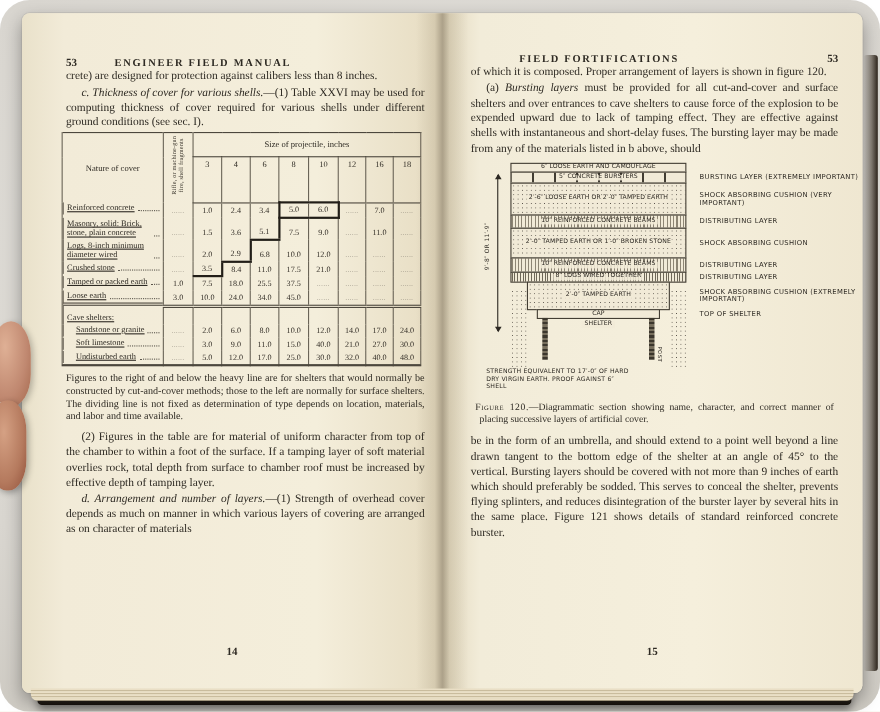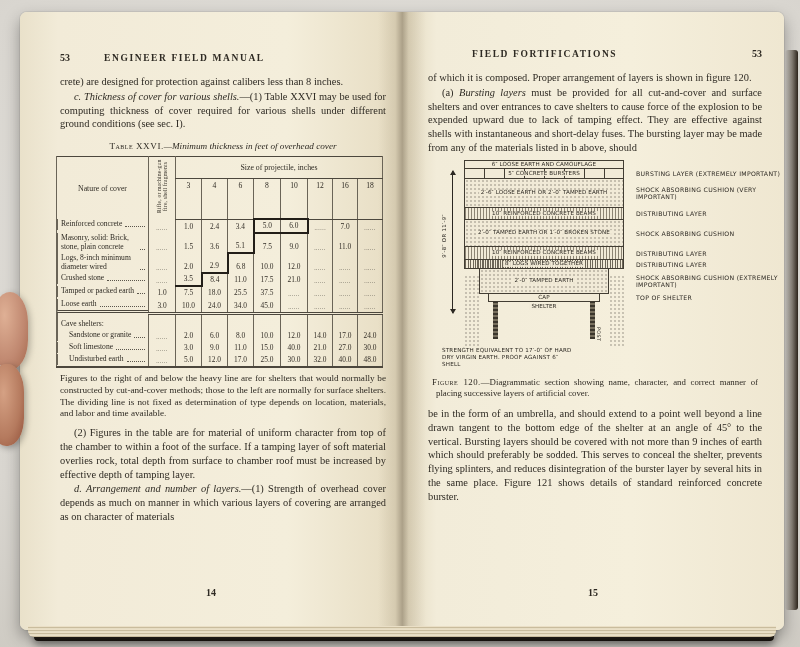--- a/index.html
+++ b/index.html
@@ -1,18 +1,18 @@
 <!DOCTYPE html>
 <html><head>
 <meta charset="utf-8">
 <style>
   html,body{margin:0;padding:0;width:800px;height:647px;overflow:hidden;}
   .photo{position:relative;width:800px;height:647px;
     background:radial-gradient(130% 110% at 50% 38%, #e4e2dd 0%, #d9d6d0 50%, #c7c3ba 82%, #a9a499 100%);
-    font-family:"Liberation Serif", serif; color:#2e2a23;}
+    font-family:"Liberation Serif", serif; color:#2e2a23;border-radius:27px;}
   .cover-strip{position:absolute;left:34px;right:26px;bottom:6px;height:20px;border-radius:4px;
     background:linear-gradient(#5a5246,#17120d);box-shadow:0 4px 8px rgba(0,0,0,.45);}
   .edge-right{position:absolute;right:2px;top:50px;width:13px;height:560px;
     background:linear-gradient(90deg, rgba(70,60,46,0), rgba(62,52,40,.55) 55%, #2c241b);border-radius:3px;}
   .book{position:absolute;left:20px;top:12px;width:764px;height:618px;border-radius:7px;
     background:#f0e9d6;box-shadow:0 7px 16px rgba(0,0,0,.35), 0 0 0 1px rgba(0,0,0,.06);}
   .book::after{content:"";position:absolute;left:8px;right:8px;bottom:-7px;height:11px;border-radius:0 0 6px 6px;
     background:repeating-linear-gradient(#eadfc6 0 1px, #c9bc9d 1px 2px, #e6dcc2 2px 3px);}
   .page{position:absolute;top:0;height:100%;width:382px;box-sizing:border-box;}
   .page-left{left:0;padding:40px 16px 0 40px;border-radius:7px 0 0 7px;
@@ -27,39 +27,39 @@
   .finger{position:absolute;left:-10px;top:364px;width:34px;height:82px;border-radius:16px/28px;
     background:radial-gradient(at 40% 35%, #d5a184, #b57a5e 60%, #95553e 95%);box-shadow:2px 2px 6px rgba(0,0,0,.3);}
 
   
   .runhead{display:flex;align-items:baseline;font-weight:bold;font-size:9.5px;letter-spacing:1.6px;}
   .runhead .folio{width:44px;letter-spacing:0;font-size:10px;}
   .runhead .title{flex:1;}
   .pagenum-bottom{position:absolute;left:0;right:0;bottom:32px;text-align:center;font-size:10px;font-weight:bold;}
 
   
-  .bodytext{font-size:10.4px;line-height:1.33;text-align:justify;margin-top:12px;}
+  .bodytext{font-size:10.4px;line-height:1.33;text-align:justify;}
   .bodytext p{margin:0 0 1px 0;}
   .bodytext p.ind{text-indent:14px;}
   .it{font-style:italic;font-family:Liberation Serif, serif;}
 
   
   .tabletitle{text-align:center;font-size:9.2px;margin:10px 0 5px 0;}
   .sc{font-variant:small-caps;letter-spacing:.5px;}
   table.xxvi{border-collapse:collapse;width:100%;table-layout:fixed;margin-left:-4px;
     border-top:1px solid #4c473d;border-bottom:2px solid #4c473d;border-left:1px solid #6a6457;border-right:1px solid #6a6457;}
   table.xxvi th, table.xxvi td{border-left:1px solid #6a6457;font-weight:normal;}
   th.nathdr{font-size:7.8px;text-align:center;vertical-align:middle;border-left:none;}
   th.sizehdr{font-size:7.8px;border-bottom:1px solid #4c473d;padding:2px 0;}
   th.riflehdr{vertical-align:middle;padding:1px;}
   .vert{display:inline-block;writing-mode:vertical-rl;transform:rotate(180deg);font-size:5.6px;line-height:6px;
     max-height:56px;letter-spacing:.2px;color:#3a352c;}
   tr.szrow th{font-size:7.6px;padding:2px 0 14px 0;vertical-align:top;border-bottom:1px solid #4c473d;}
   td.nat{font-size:7.6px;line-height:1.18;padding:1px 2px 1px 3px;border-left:none;display:flex;align-items:flex-end;}
-  td.nat .lbl{flex:0 1 auto;}
+  td.nat .lbl{flex:0 1 auto;text-decoration:underline;}
   td.nat .lead{flex:1;min-width:5px;border-bottom:1px dotted #5b564c;margin:0 1px 2px 3px;}
   td.nat.ind{padding-left:11px;}
   td.nat.grp{padding-top:7px;}
   td.val{font-size:7.4px;text-align:center;vertical-align:bottom;padding:1px 0 2px 0;color:#33<!---->2e27;color:#332e27;}
   td.val.dots{font-size:5.4px;letter-spacing:.6px;color:#6a645a;}
   td.val.grp{padding-top:7px;}
   .hl{border-left:2px solid #221e18 !important;}
   .hr{border-right:2px solid #221e18 !important;}
   .ht{border-top:2px solid #221e18 !important;}
   .hb{border-bottom:2px solid #221e18 !important;}
@@ -108,23 +108,20 @@
     <div class="page page-left">
       <div class="runhead">
         <span class="folio">53</span>
         <span class="title">ENGINEER FIELD MANUAL</span>
         <span class="folio"></span>
       </div>
       <div class="bodytext">
         <p><span>crete) are designed for protection against calibers less than 8 inches.</span></p>
         <p class="ind"><span class="it">c. Thickness of cover for various shells.</span><span>—(1) Table XXVI may be used for computing thickness of cover required for various shells under different ground conditions (see sec. I).</span></p>
       </div>
-      <div class="tabletitle">
-        <span class="sc">Table XXVI.</span><span class="it">—Minimum thickness in feet of overhead cover</span>
-      </div>
       <table class="xxvi">
         <colgroup>
           <col style="width:92px">
             <col style="width:27px">
             <col style="width:26px">
             <col style="width:26px">
             <col style="width:26px">
           <col style="width:27px">
             <col style="width:27px">
             <col style="width:25px">

